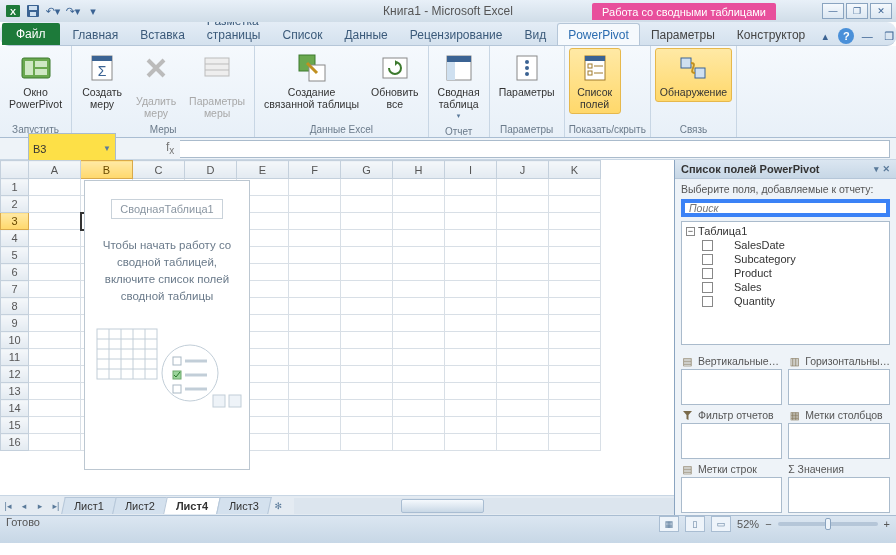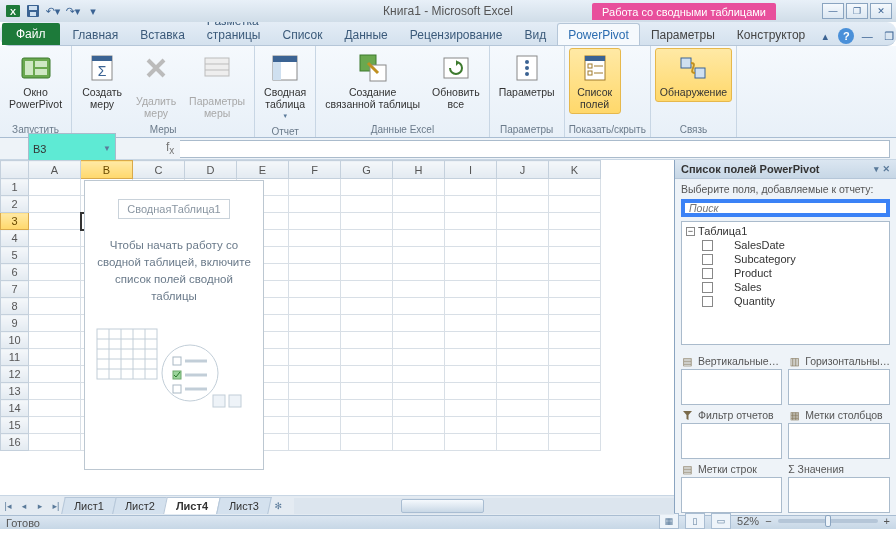--- a/index.html
+++ b/index.html
@@ -29,40 +29,40 @@
 .rgroup-items { display:flex; gap:2px; flex:1; align-items:flex-start; }
 .rgroup-label { text-align:center; font-size:10px; color:#6a7a8a; padding-bottom:2px; }
 .rbtn { display:flex; flex-direction:column; align-items:center; justify-content:flex-start; min-width:52px; padding:3px 4px; text-align:center; font-size:10.5px; line-height:12px; color:#333; border:1px solid transparent; border-radius:3px; }
 .rbtn.highlight { background:linear-gradient(#ffe9a5,#ffd86b); border-color:#e6b84c;justify-content:center; }
 .rbtn.disabled { color:#a8a8a8;gap:9px; }
 .rbtn .ico { width:32px; height:32px; margin-bottom:2px; display:flex; align-items:center; justify-content:center; }
 .lbl-drop::after { content:"▾"; font-size:7px; display:block; color:#5a7a9a; }
 
 
 .formula-row { height:22px; display:flex; align-items:center; border-bottom:1px solid #c8d6e4; background:#eef3f8; }
-.name-box { width:88px; height:30px; margin-left:28px; border:1px solid #abc; background:#5eead4; display:flex; align-items:center; padding:15px 4px; font-size:11px; }
+.name-box { width:88px; height:30px; margin-left:28px; border:1px solid #abc; background:#fde047; display:flex; align-items:center; padding:15px 4px; font-size:11px; }
 .name-box .dd { margin-left:auto; color:#5a7a9a; font-size:8px; }
 .fx-label { margin-left:50px; color:#777; font-size:12px; }
 .formula-input { flex:1; height:18px; margin-left:6px; margin-right:6px; border:1px solid #abc; border-left:none; background:#fff; }
 
 
 .workspace { display:flex; height:355px; }
 .sheet-area { flex:1; display:flex; flex-direction:column; overflow:hidden; position:relative; }
 .grid-wrap { flex:1; overflow:hidden; position:relative; }
 table.grid { border-collapse:collapse; table-layout:fixed; }
 table.grid th { background:linear-gradient(#f4f7fa,#e3eaf1); border:1px solid #c4d0dc; font-weight:normal; font-size:11px; color:#555; }
 table.grid th.sel { background:linear-gradient(#ffe9a5,#ffd86b); border-color:#d9a94a; color:#6a4a00; }
 table.grid td { border:1px solid #d8dfe6; height:17px; }
 table.grid .corner { width:28px; height:18px; }
 table.grid th.colh { width:52px; height:18px; }
 table.grid th.rowh { width:28px; }
 .sel-cell { outline:2px solid #333; outline-offset:-1px; }
 
 
-.pivot-ph { position:absolute; left:84px; top:20px; width:180px; height:290px; border:1px solid #bcc7d1; background:#fff; text-align:center; padding:18px 10px 6px; color:#8a96a2; }
+.pivot-ph { position:absolute; left:84px; top:20px; width:166px; height:290px; border:1px solid #bcc7d1; background:#fff; text-align:center; padding:18px 10px 6px; color:#8a96a2; }
 .pivot-ph .pt-title { border:1px solid #c9d2da; padding:3px 8px; display:inline-block; font-size:11px; }
 .pivot-ph .pt-text { margin-top:18px; font-size:11.5px; line-height:17px; color:#6a7a8a; }
 .pivot-ph .pt-img { margin-top:18px; height:90px; position:relative; }
 
 
 .sheet-tabs { height:20px; display:flex; align-items:center; background:#e4ebf2; border-top:1px solid #c8d6e4; }
 .nav-btn { width:16px; height:16px; display:flex; align-items:center; justify-content:center; color:#5a7a9a; font-size:9px; }
 .stab { padding:2px 10px; font-size:11px; border:1px solid #b5c6d8; border-bottom:none; background:#d4e1ee; margin-left:-1px; transform:skewX(-12deg); }
 .stab span { display:inline-block; transform:skewX(12deg); }
 .stab.active { background:#fff; font-weight:bold; }
@@ -80,21 +80,21 @@
 .field-tree .fld-row { display:flex; align-items:center; gap:21px; padding-left:16px; margin-top:2px; }
 .cb { width:11px; height:11px; border:1px solid #888; background:#fff; display:inline-block; }
 .collapse-box { width:9px; height:9px; border:1px solid #888; display:inline-flex; align-items:center; justify-content:center; font-size:9px; line-height:7px; }
 
 .drop-areas { display:grid; grid-template-columns:1fr 1fr; grid-auto-rows:auto; gap:4px 6px; padding:4px 6px 6px; }
 .drop-area .da-hdr { display:flex; align-items:center; gap:4px; font-size:10.5px; color:#555; padding-bottom:2px; white-space:nowrap; overflow:hidden; text-overflow:ellipsis; }
 .drop-area .da-box { height:36px; border:1px solid #abc; background:#fff; }
 .da-ico { width:13px; height:12px; display:inline-flex; align-items:center; justify-content:center; color:#7a6a4a; }
 
 
-.status { height:14px; background:linear-gradient(#dbe6f1,#c7d7e6); border-top:1px solid #a9bdd2; display:flex; align-items:flex-end; padding:0 6px; font-size:11px; color:#555; }
+.status { height:28px; background:linear-gradient(#dbe6f1,#c7d7e6); border-top:1px solid #a9bdd2; display:flex; align-items:flex-start; padding:0 6px; font-size:11px; color:#555; }
 .status .right { margin-left:auto; display:flex; align-items:center; gap:6px; }
 .view-btn { width:20px; height:16px; border:1px solid #a9bdd2; background:#eef4fa; display:flex; align-items:center; justify-content:center; font-size:9px; color:#5a7a9a; }
 .zoom-slider { width:100px; height:4px; background:#b5c6d8; position:relative; border-radius:2px; }
 .zoom-slider .zt { position:absolute; left:50%; top:-4px; width:6px; height:12px; background:#eef4fa; border:1px solid #8aa4c0; border-radius:2px; transform:translateX(-50%); }
 
 
 svg { display:block; }
 </style>
 </head>
 <body>
@@ -196,54 +196,54 @@
           <div>Параметры<br>меры</div>
         </div>
       </div>
       <div class="rgroup-label">Меры</div>
     </div>
     <div class="rgroup">
       <div class="rgroup-items">
         <div class="rbtn">
           <div class="ico">
             <svg width="32" height="32">
+              <rect x="3" y="3" width="16" height="16" fill="#6aa84f" stroke="#3d7a2e"></rect>
+              <rect x="13" y="13" width="16" height="16" fill="#fff" stroke="#888"></rect>
+              <path d="M11 11 L21 21" stroke="#c09020" stroke-width="3"></path>
+            </svg>
+          </div>
+          <div>Создание<br>связанной таблицы</div>
+        </div>
+        <div class="rbtn">
+          <div class="ico">
+            <svg width="32" height="32">
+              <rect x="4" y="6" width="24" height="20" fill="#fff" stroke="#888"></rect>
+              <path d="M16 10 a6 6 0 1 1 -6 6" fill="none" stroke="#3d7a2e" stroke-width="2"></path>
+              <path d="M16 8 l3 3 -3 3" fill="#3d7a2e"></path>
+            </svg>
+          </div>
+          <div>Обновить<br>все</div>
+        </div>
+      </div>
+      <div class="rgroup-label">Данные Excel</div>
+    </div>
+    <div class="rgroup">
+      <div class="rgroup-items">
+        <div class="rbtn">
+          <div class="ico">
+            <svg width="32" height="32">
               <rect x="4" y="4" width="24" height="24" fill="#fff" stroke="#888"></rect>
               <rect x="4" y="4" width="24" height="6" fill="#3b6393"></rect>
               <rect x="4" y="10" width="8" height="18" fill="#cfe0f0"></rect>
             </svg>
           </div>
           <div class="lbl-drop">Сводная<br>таблица</div>
         </div>
       </div>
       <div class="rgroup-label">Отчет</div>
-    </div>
-    <div class="rgroup">
-      <div class="rgroup-items">
-        <div class="rbtn">
-          <div class="ico">
-            <svg width="32" height="32">
-              <rect x="3" y="3" width="16" height="16" fill="#6aa84f" stroke="#3d7a2e"></rect>
-              <rect x="13" y="13" width="16" height="16" fill="#fff" stroke="#888"></rect>
-              <path d="M11 11 L21 21" stroke="#c09020" stroke-width="3"></path>
-            </svg>
-          </div>
-          <div>Создание<br>связанной таблицы</div>
-        </div>
-        <div class="rbtn">
-          <div class="ico">
-            <svg width="32" height="32">
-              <rect x="4" y="6" width="24" height="20" fill="#fff" stroke="#888"></rect>
-              <path d="M16 10 a6 6 0 1 1 -6 6" fill="none" stroke="#3d7a2e" stroke-width="2"></path>
-              <path d="M16 8 l3 3 -3 3" fill="#3d7a2e"></path>
-            </svg>
-          </div>
-          <div>Обновить<br>все</div>
-        </div>
-      </div>
-      <div class="rgroup-label">Данные Excel</div>
     </div>
     <div class="rgroup">
       <div class="rgroup-items">
         <div class="rbtn">
           <div class="ico">
             <svg width="32" height="32">
               <rect x="6" y="4" width="20" height="24" fill="#fff" stroke="#888"></rect>
               <circle cx="16" cy="10" r="2" fill="#3b6393"></circle>
               <circle cx="16" cy="16" r="2" fill="#3b6393"></circle>
               <circle cx="16" cy="22" r="2" fill="#3b6393"></circle>

